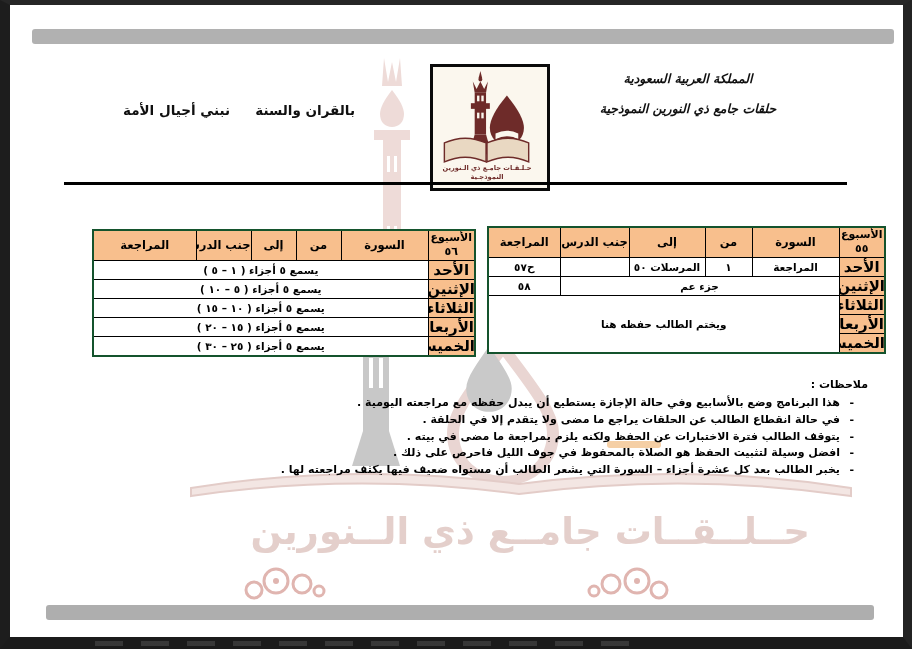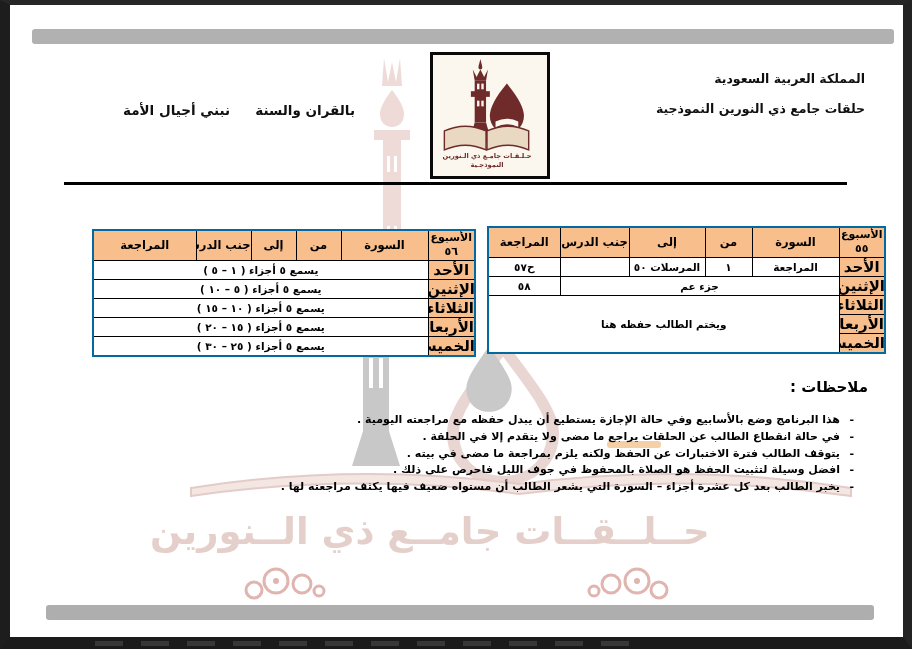--- a/index.html
+++ b/index.html
@@ -10,45 +10,45 @@
          border-top:5px solid #262626;border-left:10px solid #1d1d1d;
          border-right:9px solid #232323;border-bottom:12px solid #1b1b1b;}
   .frame-texture{position:absolute;left:95px;top:641px;width:545px;height:5px;z-index:31;
          background:repeating-linear-gradient(90deg,#5a5a5a 0 28px,transparent 28px 46px);opacity:.45;}
   
   .band{position:absolute;background:#b1b1b1;z-index:2;border-radius:3px;}
   .band-top{left:32px;top:29px;width:862px;height:15px;}
   .band-bottom{left:46px;top:605px;width:828px;height:15px;background:#aeaeae;}
   
   .wm{position:absolute;z-index:1;}
-  .wm-text{position:absolute;z-index:1;direction:rtl;text-align:left;font-weight:bold;white-space:nowrap;}
+  .wm-text{position:absolute;z-index:1;direction:rtl;text-align:right;font-weight:bold;white-space:nowrap;}
   .wm-line1{left:150px;top:510px;width:660px;font-size:37px;color:#e4cfcb;letter-spacing:1px;}
   .wm-line2{left:160px;top:551px;width:640px;font-size:40px;color:#e5bab5;}
   .wm-strip{position:absolute;left:607px;top:441px;width:54px;height:7px;background:#f5cfa5;border-radius:3px;z-index:1;}
   
   .ct{position:absolute;z-index:5;}
-  .org{left:555px;top:64px;width:310px;direction:rtl;}
+  .org{left:533px;top:64px;width:310px;text-align:center;direction:rtl;font-style:italic;}
   .org-line{font-size:12.5px;font-weight:bold;color:#101010;line-height:30px;}
   .slogan{left:123px;top:102px;width:232px;display:flex;justify-content:space-between;direction:rtl;
           font-size:13.5px;font-weight:bold;color:#101010;}
-  .logo-box{left:430px;top:52px;width:114px;height:121px;border:3px solid #0a0a0a;background:#fbf7ee;}
+  .logo-box{left:430px;top:64px;width:114px;height:121px;border:3px solid #0a0a0a;background:#fbf7ee;}
   .rule{left:64px;top:182px;width:783px;height:3px;background:#000;}
   
   table.sched{position:absolute;z-index:5;border-collapse:collapse;table-layout:fixed;background:#fdba74;
-              border:2px solid #0369a1;}
+              border:2px solid #14532d;}
   table.sched td{border:1.6px solid #000;text-align:center;vertical-align:middle;font-weight:bold;
               color:#000;padding:0;overflow:hidden;white-space:nowrap;}
   td.hd,td.daycell{background:#F8BF8D;}
   td.hd{font-size:11.5px;}
   td.wk div{line-height:14px;font-size:11px;}
   td.daycell{font-size:15px;}
   td.val{font-size:10.5px;background:#fff;}
   
   .notes{left:70px;top:378px;width:798px;direction:rtl;color:#000;}
-  .notes-title{font-size:15px;font-weight:bold;margin-bottom:16px;}
+  .notes-title{font-size:11px;font-weight:bold;margin-bottom:4px;}
   .note-item{position:relative;font-size:11px;font-weight:bold;line-height:16.8px;padding-right:28px;}
   .note-item .dash{position:absolute;right:14px;top:0;}
 </style>
 </head>
 <body>
 
 <div class="canvas">
 
   <svg class="wm" style="left:370px;top:56px;width:44px;height:292px" viewBox="0 0 44 292">
     <g fill="#eedbd8">

